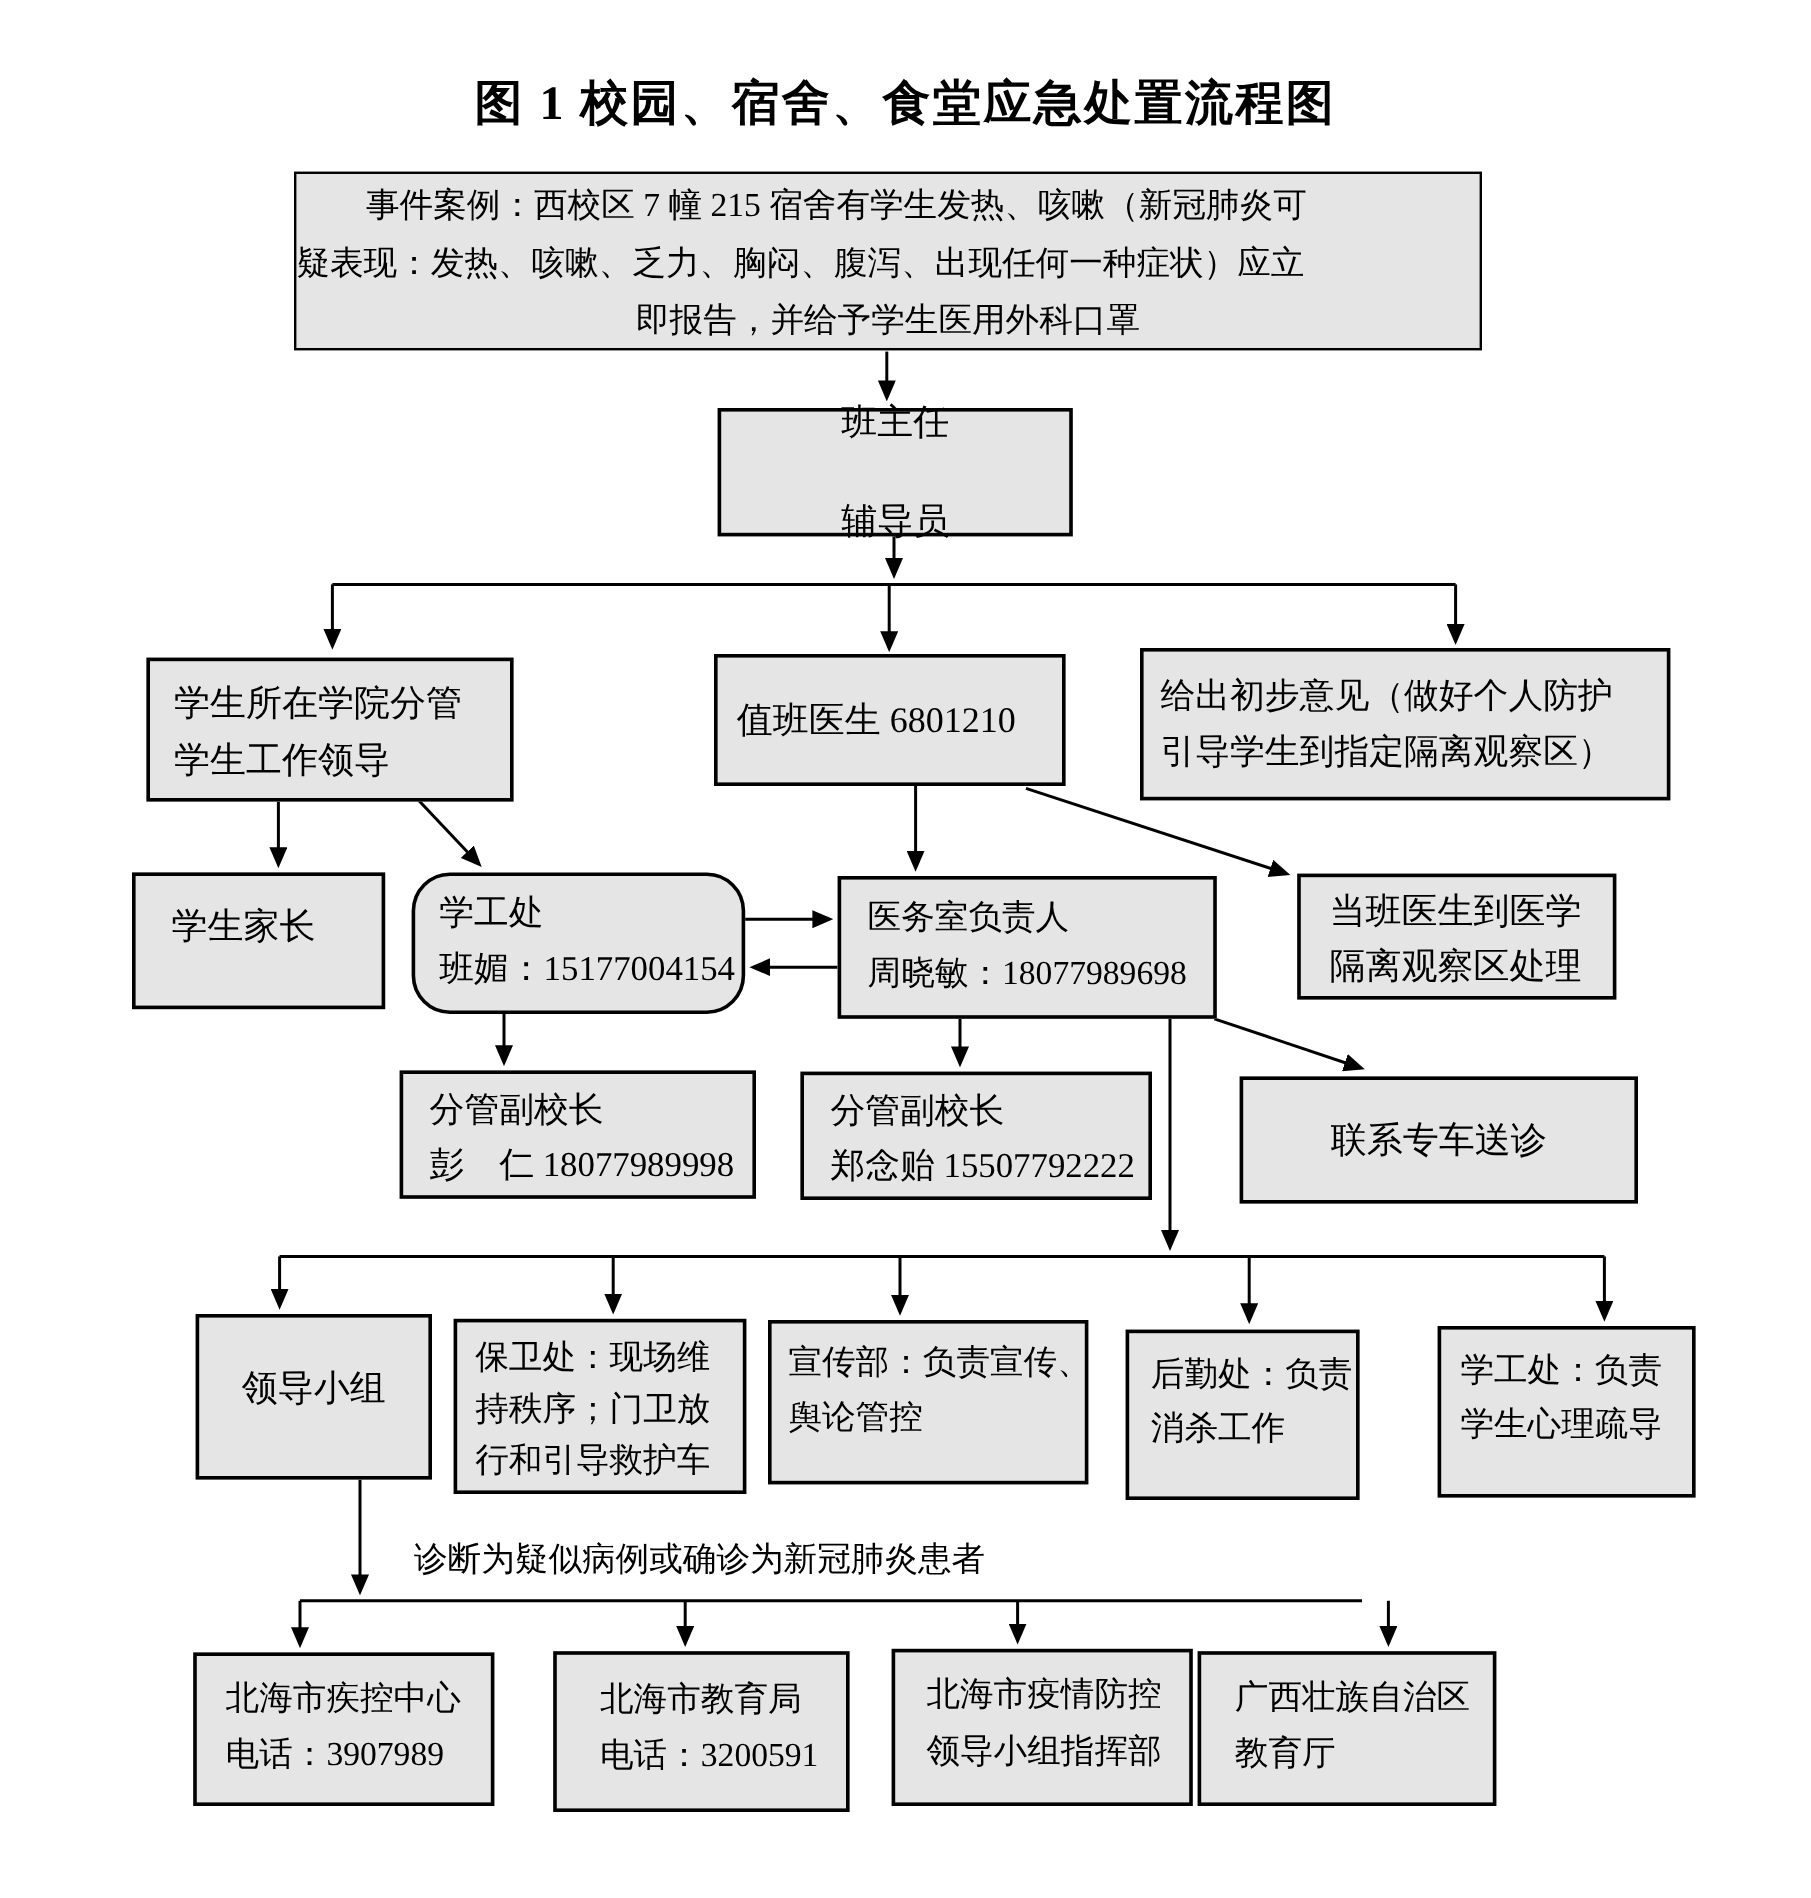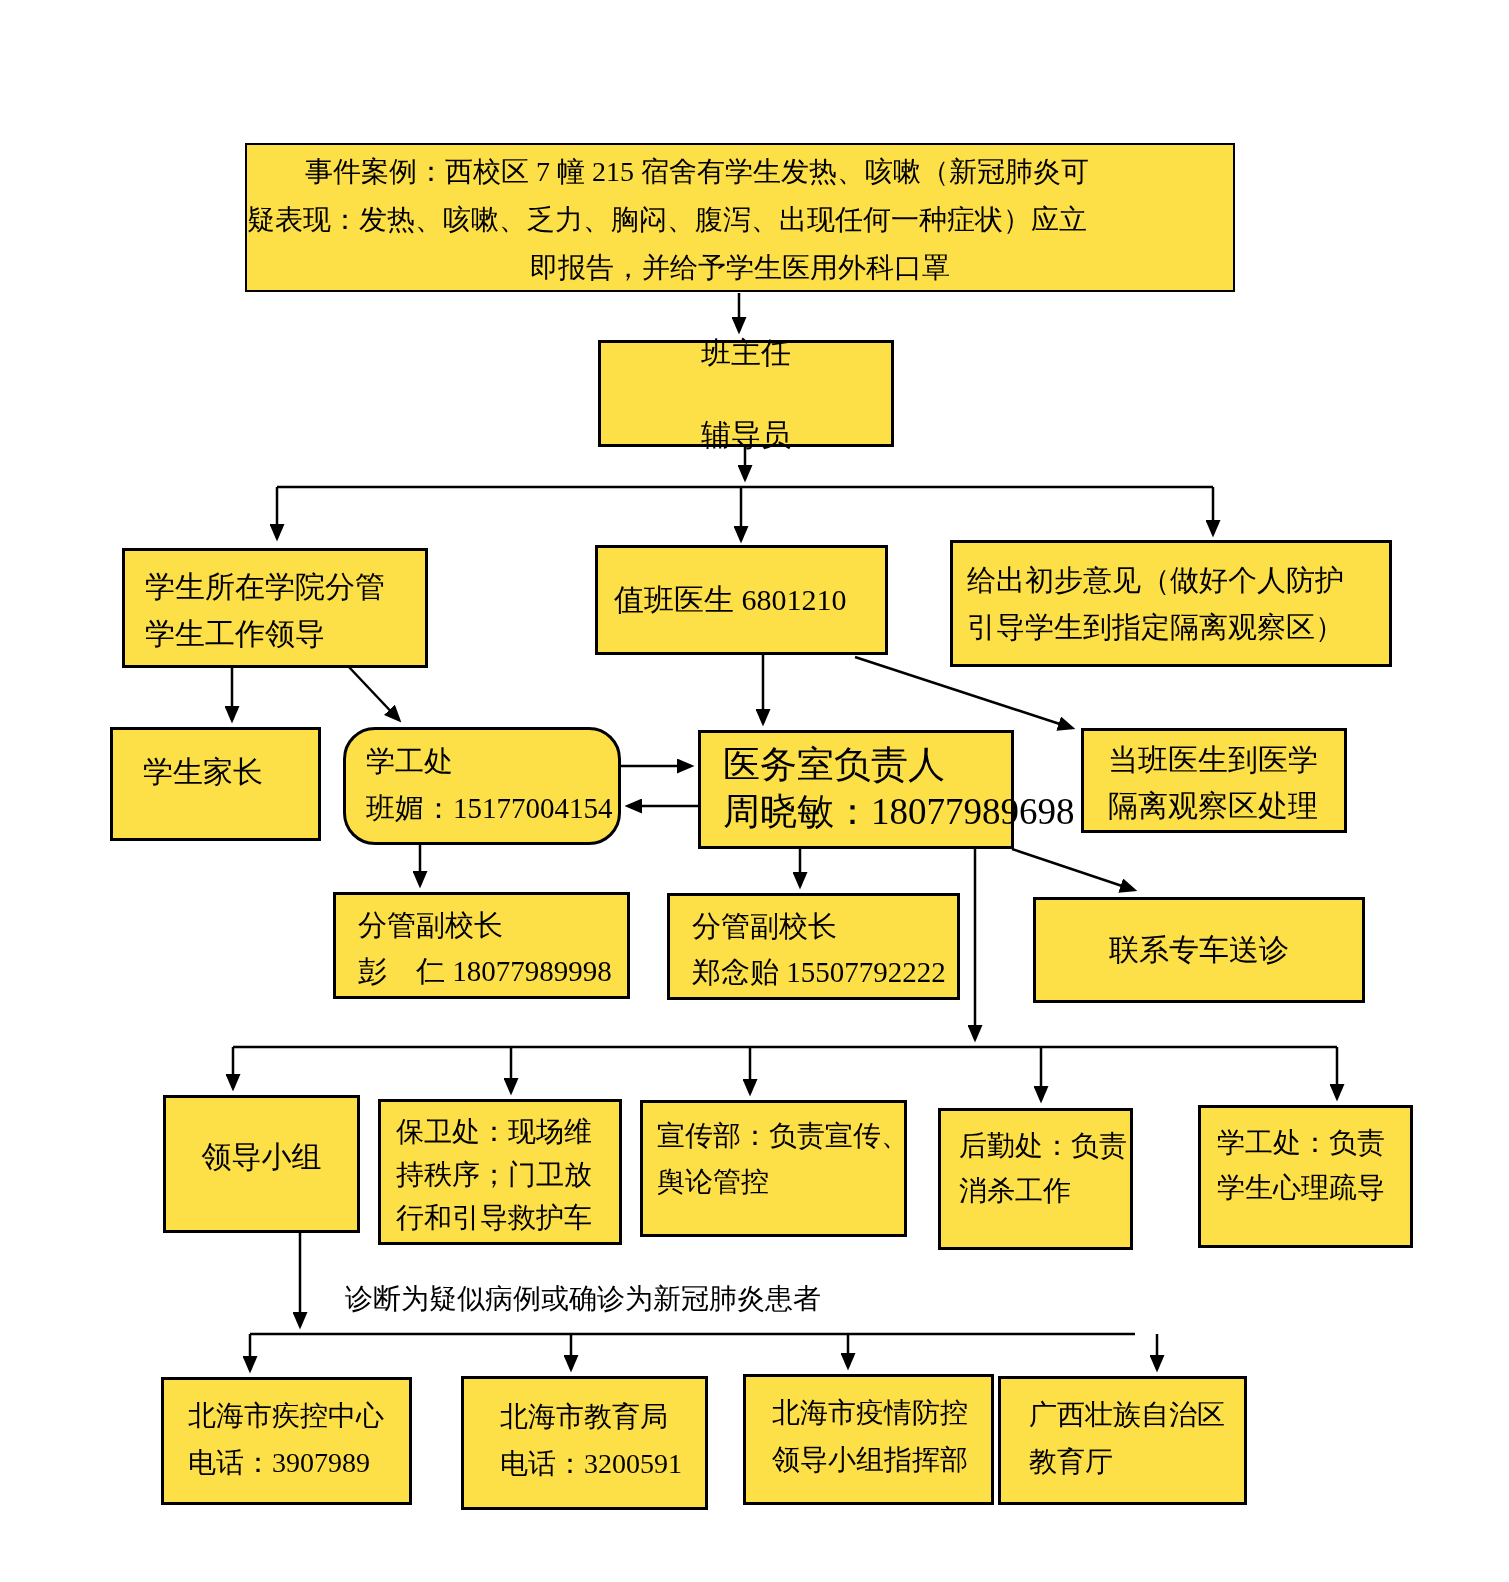--- a/index.html
+++ b/index.html
@@ -12,21 +12,21 @@
     overflow:hidden;
   }
   .connectors{position:absolute;left:0;top:0;width:1509px;height:1582px;}
   .connectors path{stroke:#000;stroke-width:2.5;fill:none;}
   .title{
     position:absolute;left:0;top:58px;width:1509px;
     text-align:center;font-size:40px;font-weight:bold;letter-spacing:2px;
   }
   .node{
     position:absolute;box-sizing:border-box;
-    border:3px solid #000;background:#fde047;
+    border:3px solid #000;background:#e5e5e5;
   }
   .node .ln{white-space:nowrap;}
   .flex-c{display:flex;flex-direction:column;justify-content:center;gap:36px;}
   
   .ev{border-width:2px;font-size:28px;line-height:48px;padding-top:3px;}
   .ev .l1{padding-left:58px;}
   .ev .l3{text-align:center;}
   .edge-label{
     position:absolute;left:345px;top:1280px;
     font-size:28px;white-space:nowrap;
@@ -66,20 +66,21 @@
     <path d="M1041,1047 L1041,1100" marker-end="url(#ah)"></path>
     <path d="M1337,1047 L1337,1098" marker-end="url(#ah)"></path>
     <path d="M300,1233 L300,1326" marker-end="url(#ah)"></path>
     <path d="M250,1334 L1135,1334"></path>
     <path d="M250,1334 L250,1370" marker-end="url(#ah)"></path>
     <path d="M571,1334 L571,1369" marker-end="url(#ah)"></path>
     <path d="M848,1334 L848,1367" marker-end="url(#ah)"></path>
     <path d="M1157,1334 L1157,1369" marker-end="url(#ah)"></path>
   </svg>
 
+  <div class="title">图 1 校园、宿舍、食堂应急处置流程图</div>
 
   <div class="node ev" style="left:245px;top:143px;width:990px;height:149px;">
     <div class="ln l1">事件案例：西校区 7 幢 215 宿舍有学生发热、咳嗽（新冠肺炎可</div>
     <div class="ln">疑表现：发热、咳嗽、乏力、胸闷、腹泻、出现任何一种症状）应立</div>
     <div class="ln l3">即报告，并给予学生医用外科口罩</div>
   </div>
 
   <div class="node flex-c" style="left:598px;top:340px;width:296px;height:107px;font-size:30px;line-height:46px;text-align:center;">
     <div class="ln">班主任</div>
     <div class="ln">辅导员</div>
@@ -101,21 +102,21 @@
 
   <div class="node" style="left:110px;top:727px;width:211px;height:114px;font-size:30px;padding:22px 0 0 30px;">
     <div class="ln">学生家长</div>
   </div>
 
   <div class="node" style="left:343px;top:727px;width:278px;height:118px;font-size:29px;line-height:47px;padding:8px 0 0 20px;border-radius:32px;">
     <div class="ln">学工处</div>
     <div class="ln">班媚：15177004154</div>
   </div>
 
-  <div class="node" style="left:698px;top:730px;width:316px;height:119px;font-size:37px;line-height:47px;padding:8px 0 0 22px;">
+  <div class="node" style="left:698px;top:730px;width:316px;height:119px;font-size:28px;line-height:47px;padding:8px 0 0 22px;">
     <div class="ln">医务室负责人</div>
     <div class="ln">周晓敏：18077989698</div>
   </div>
 
   <div class="node" style="left:1081px;top:728px;width:266px;height:105px;font-size:30px;line-height:46px;padding:6px 0 16px 24px;">
     <div class="ln">当班医生到医学</div>
     <div class="ln">隔离观察区处理</div>
   </div>
 
   <div class="node" style="left:333px;top:892px;width:297px;height:107px;font-size:29px;line-height:46px;padding:7px 0 0 22px;">

